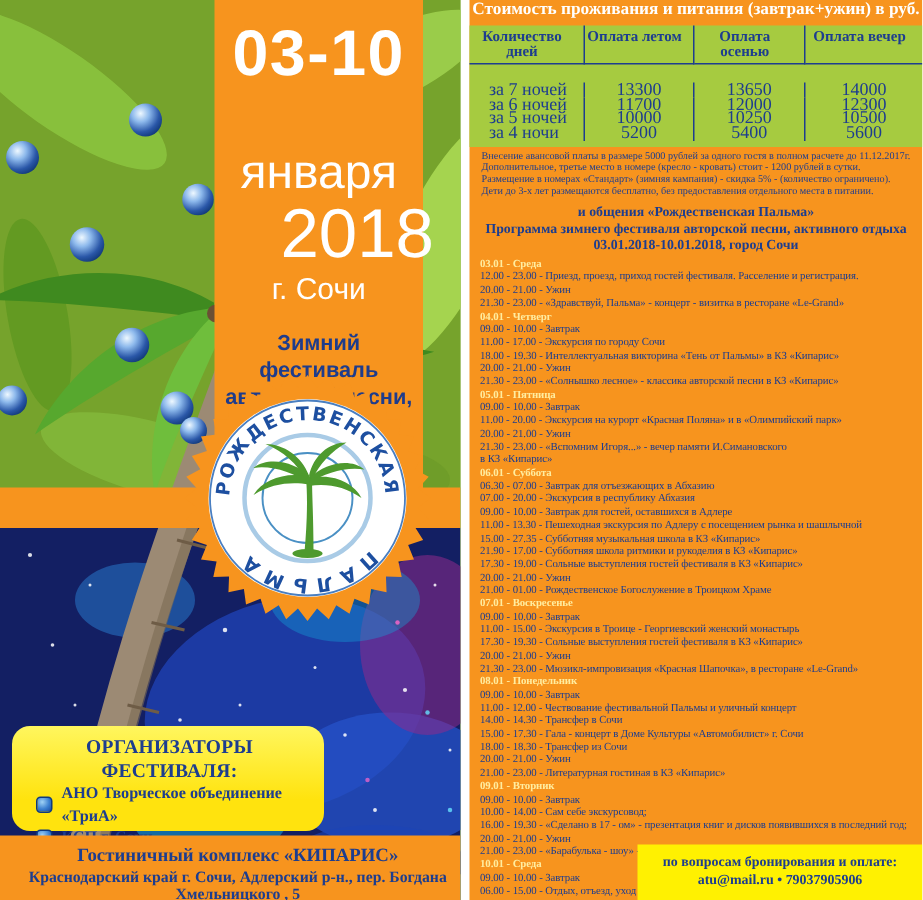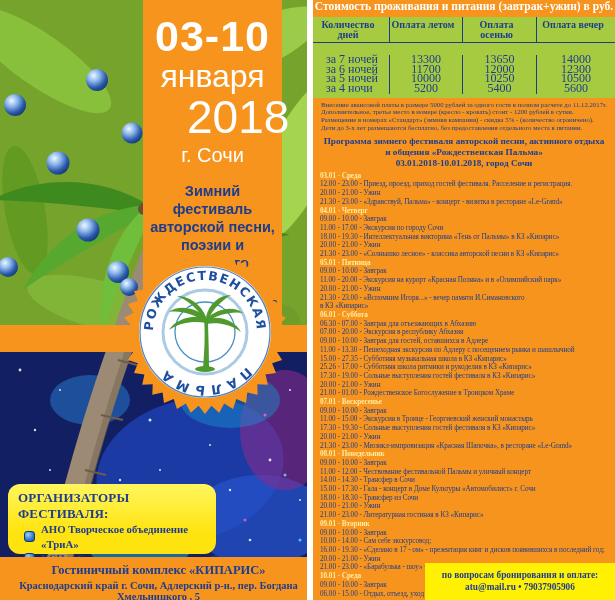--- a/index.html
+++ b/index.html
@@ -7,34 +7,34 @@
          font-family:"Liberation Serif",serif;}
   .abs{position:absolute;}
 
   
   .left-panel{left:0;top:0;width:307px;height:600px;overflow:hidden;background:#76A32C;}
   .art-svg{left:0;top:0;width:307px;height:600px;}
 
   .banner{left:143px;top:0;width:139px;height:352px;background:#F7941E;text-align:center;
           color:#ffffff;font-family:"Liberation Sans",sans-serif;}
   .banner .dates{font-size:43px;font-weight:bold;letter-spacing:1px;line-height:44px;margin-top:14px;}
-  .banner .month{font-size:32px;line-height:36px;font-weight:normal;}
+  .banner .month{font-size:32px;line-height:36px;font-weight:normal;margin-top:38px;}
   .banner .year{font-size:46px;font-weight:normal;line-height:46px;margin-left:44px;}
   .banner .city{font-size:20px;line-height:26px;margin-top:2px;}
   .banner .subtitle{color:#1E3C8C;font-weight:bold;font-size:14.5px;line-height:18px;margin:14px 7px 0 7px;}
   .banner .dedication{color:#1E3C8C;font-size:9.5px;margin-top:6px;font-weight:bold;}
 
   .orange-band{left:0;top:325px;width:307px;height:27px;background:#F7941E;}
 
   .stamp{left:120px;top:247px;width:170px;height:170px;}
 
   .org-box{left:8px;top:484px;width:208px;height:70px;border-radius:12px;
            background:linear-gradient(180deg,#FFF65E 0%,#FFE30E 70%);
            padding:6px 8px 0 10px;box-sizing:border-box;color:#1D3D8F;}
-  .org-title{font-size:13px;font-weight:bold;letter-spacing:.2px;}
+  .org-title{font-size:13px;font-weight:bold;letter-spacing:.2px;text-align:center;}
   .org-item{font-size:10.8px;font-weight:bold;line-height:14.5px;padding-left:6px;display:flex;align-items:center;}
   .org-icon{display:inline-block;width:11px;height:11px;margin-right:6px;border-radius:3px;flex:0 0 11px;
             background:radial-gradient(circle at 35% 30%,#9fd2f5,#3a7fd0 55%,#184a9c);border:1px solid #0f3a80;box-sizing:border-box;}
 
   .left-footer{left:0;top:557px;width:307px;height:43px;background:#F7941E;color:#1D3D8F;
                text-align:center;padding-top:6px;box-sizing:border-box;padding-left:10px;}
   .left-footer .l1{font-size:12.5px;font-weight:bold;}
   .left-footer .l2{font-size:10.5px;font-weight:bold;margin-top:2px;}
 
   
@@ -239,22 +239,22 @@
 
     <div class="notes">
 
     <div>Внесение авансовой платы в размере 5000 рублей за одного гостя в полном расчете до 11.12.2017г.</div>
         <div>Дополнительное, третье место в номере (кресло - кровать) стоит - 1200 рублей в сутки.</div>
         <div>Размещение в номерах «Стандарт» (зимняя кампания) - скидка 5% - (количество ограничено).</div>
         <div>Дети до 3-х лет размещаются бесплатно, без предоставления отдельного места в питании.</div>
       </div>
 
     <div class="prog-head">
+      <div>и общения «Рождественская Пальма»</div>
       <div>Программа зимнего фестиваля авторской песни, активного отдыха</div>
-      <div>и общения «Рождественская Пальма»</div>
       <div>03.01.2018-10.01.2018, город Сочи</div>
     </div>
 
     <div class="schedule">
 
     <div>
           <div class="day-label">03.01 - Среда</div>
           <div>
 
           <div class="event">12.00 - 23.00 - Приезд, проезд, приход гостей фестиваля. Расселение и регистрация.</div>
@@ -286,21 +286,21 @@
         </div>
         <div>
           <div class="day-label">06.01 - Суббота</div>
           <div>
 
           <div class="event">06.30 - 07.00 - Завтрак для отъезжающих в Абхазию</div>
             <div class="event">07.00 - 20.00 - Экскурсия в республику Абхазия</div>
             <div class="event">09.00 - 10.00 - Завтрак для гостей, оставшихся в Адлере</div>
             <div class="event">11.00 - 13.30 - Пешеходная экскурсия по Адлеру с посещением рынка и шашлычной</div>
             <div class="event">15.00 - 27.35 - Субботняя музыкальная школа в КЗ «Кипарис»</div>
-            <div class="event">25.26 - 17.00 - Субботняя школа ритмики и рукоделия в КЗ «Кипарис»</div>
+            <div class="event">21.90 - 17.00 - Субботняя школа ритмики и рукоделия в КЗ «Кипарис»</div>
             <div class="event">17.30 - 19.00 - Сольные выступления гостей фестиваля в КЗ «Кипарис»</div>
             <div class="event">20.00 - 21.00 - Ужин</div>
             <div class="event">21.00 - 01.00 - Рождественское Богослужение в Троицком Храме</div>
           </div>
         </div>
         <div>
           <div class="day-label">07.01 - Воскресенье</div>
           <div>
 
           <div class="event">09.00 - 10.00 - Завтрак</div>

